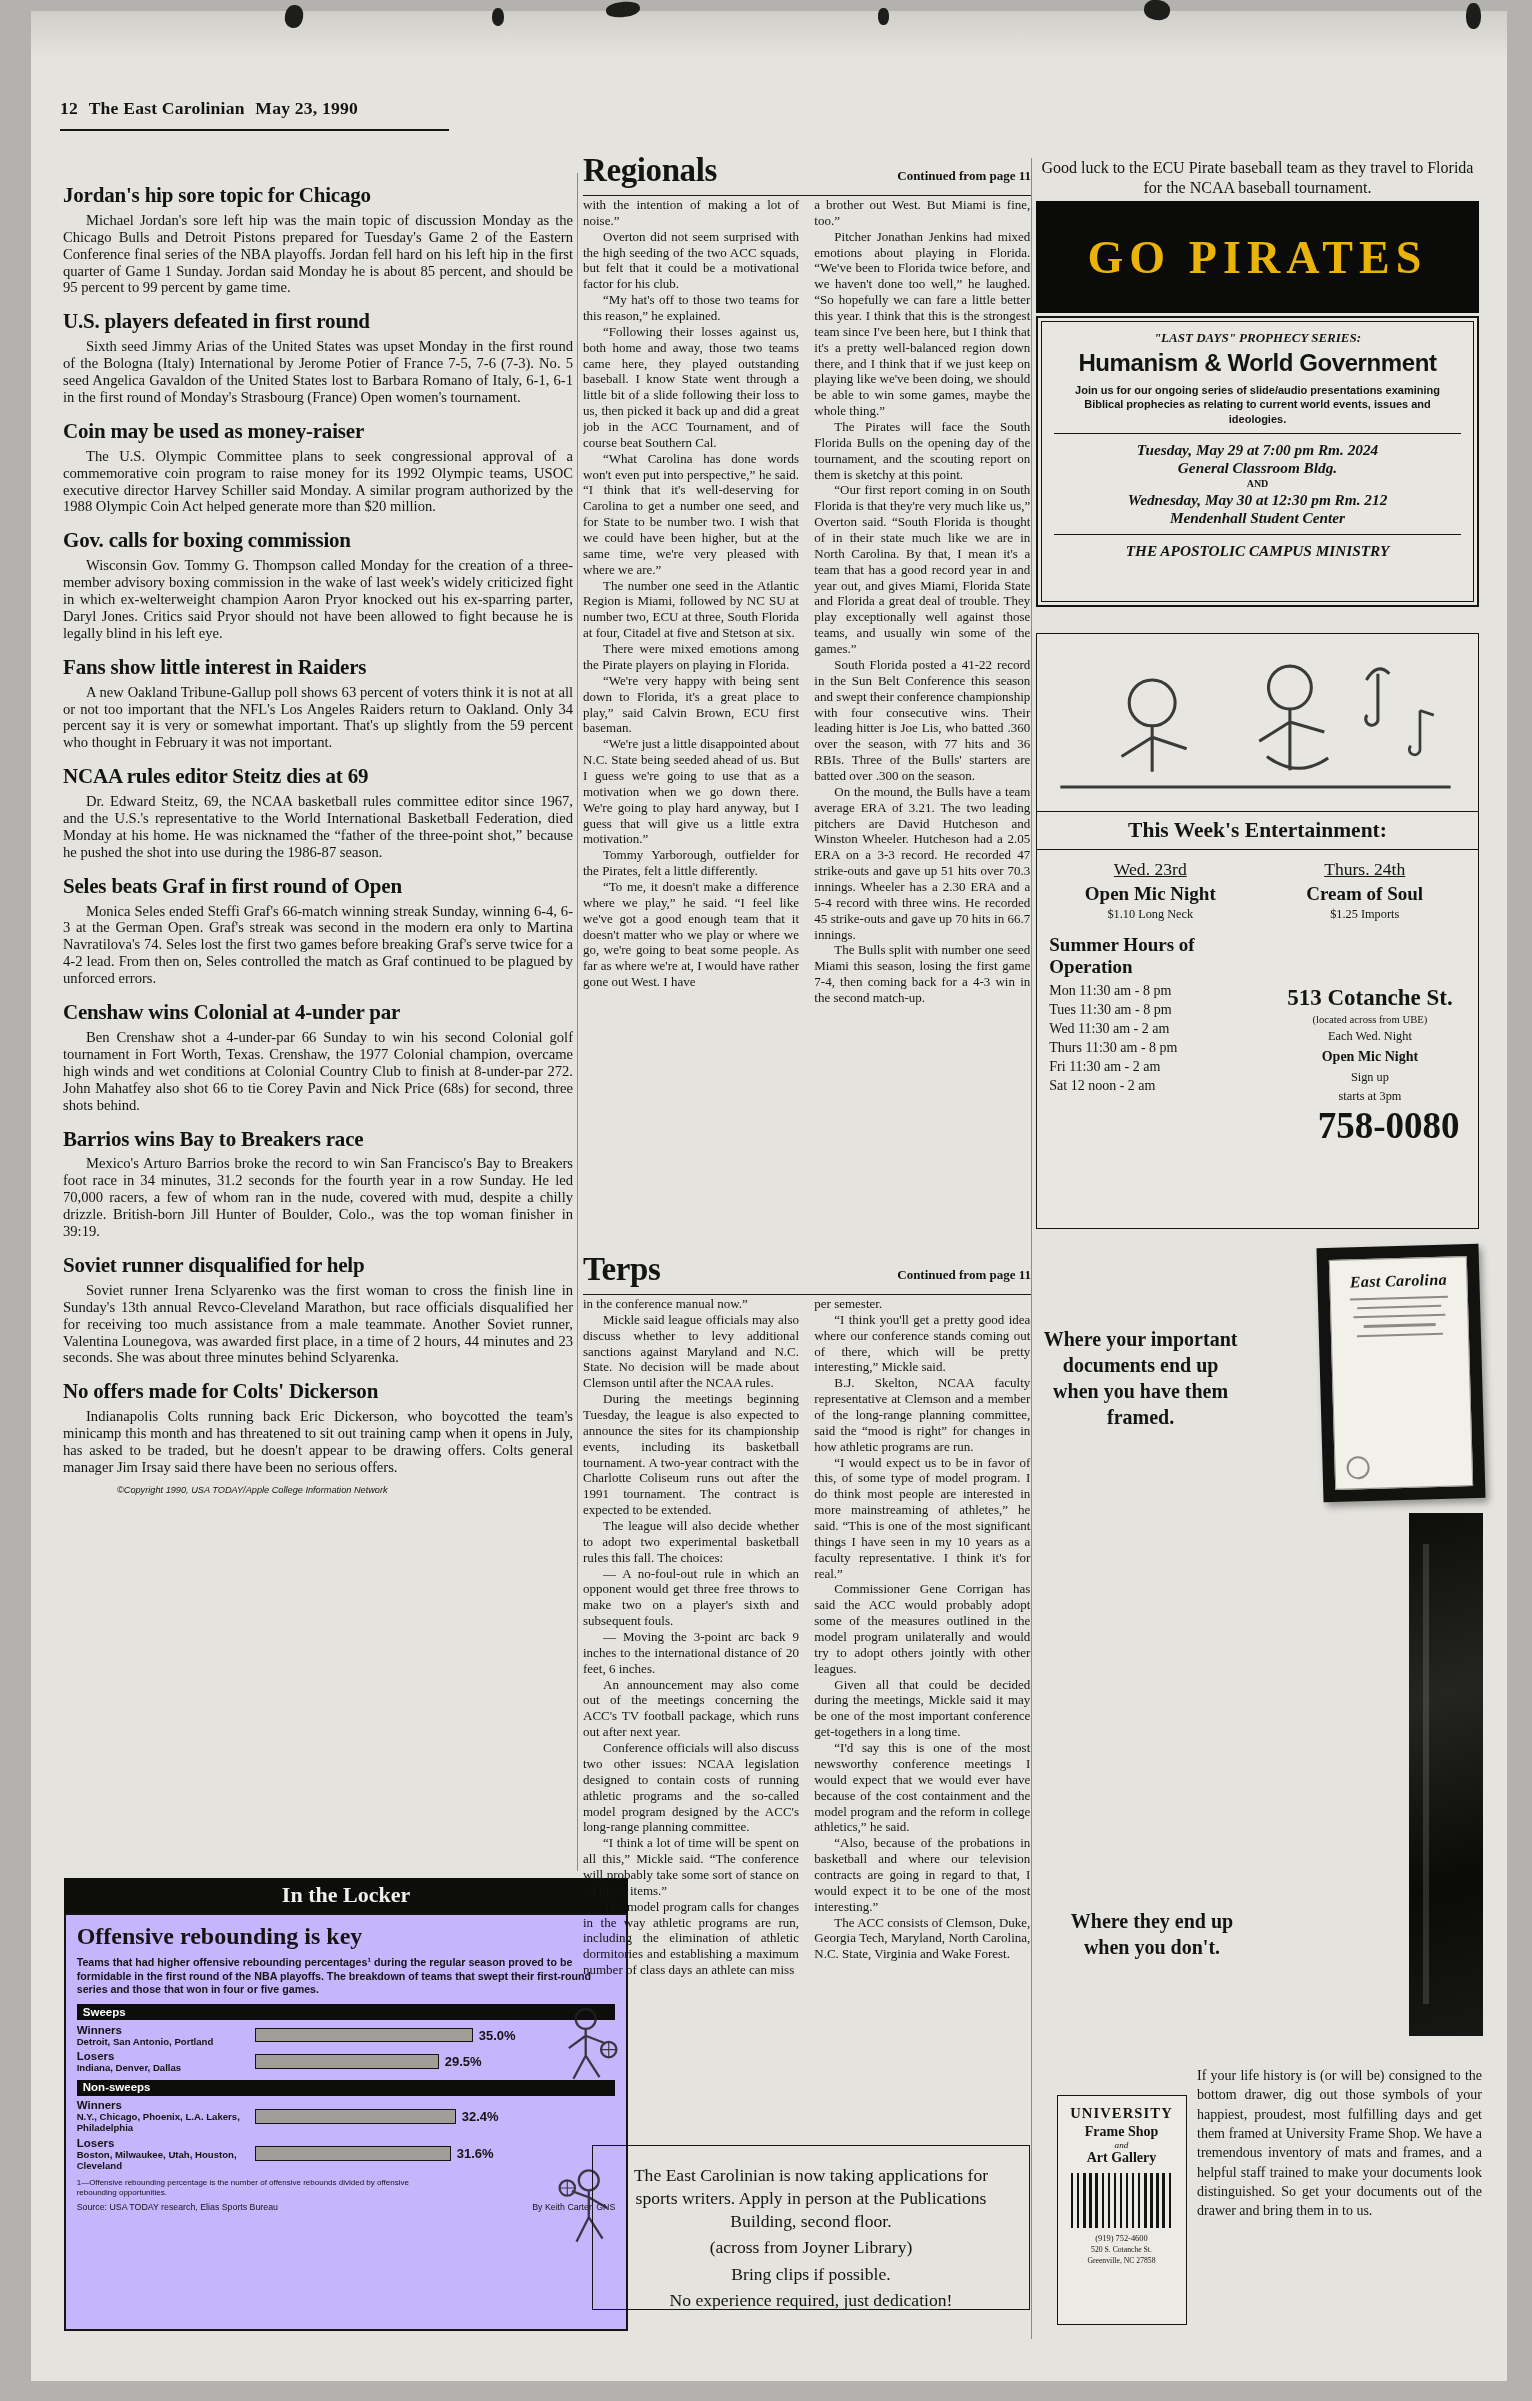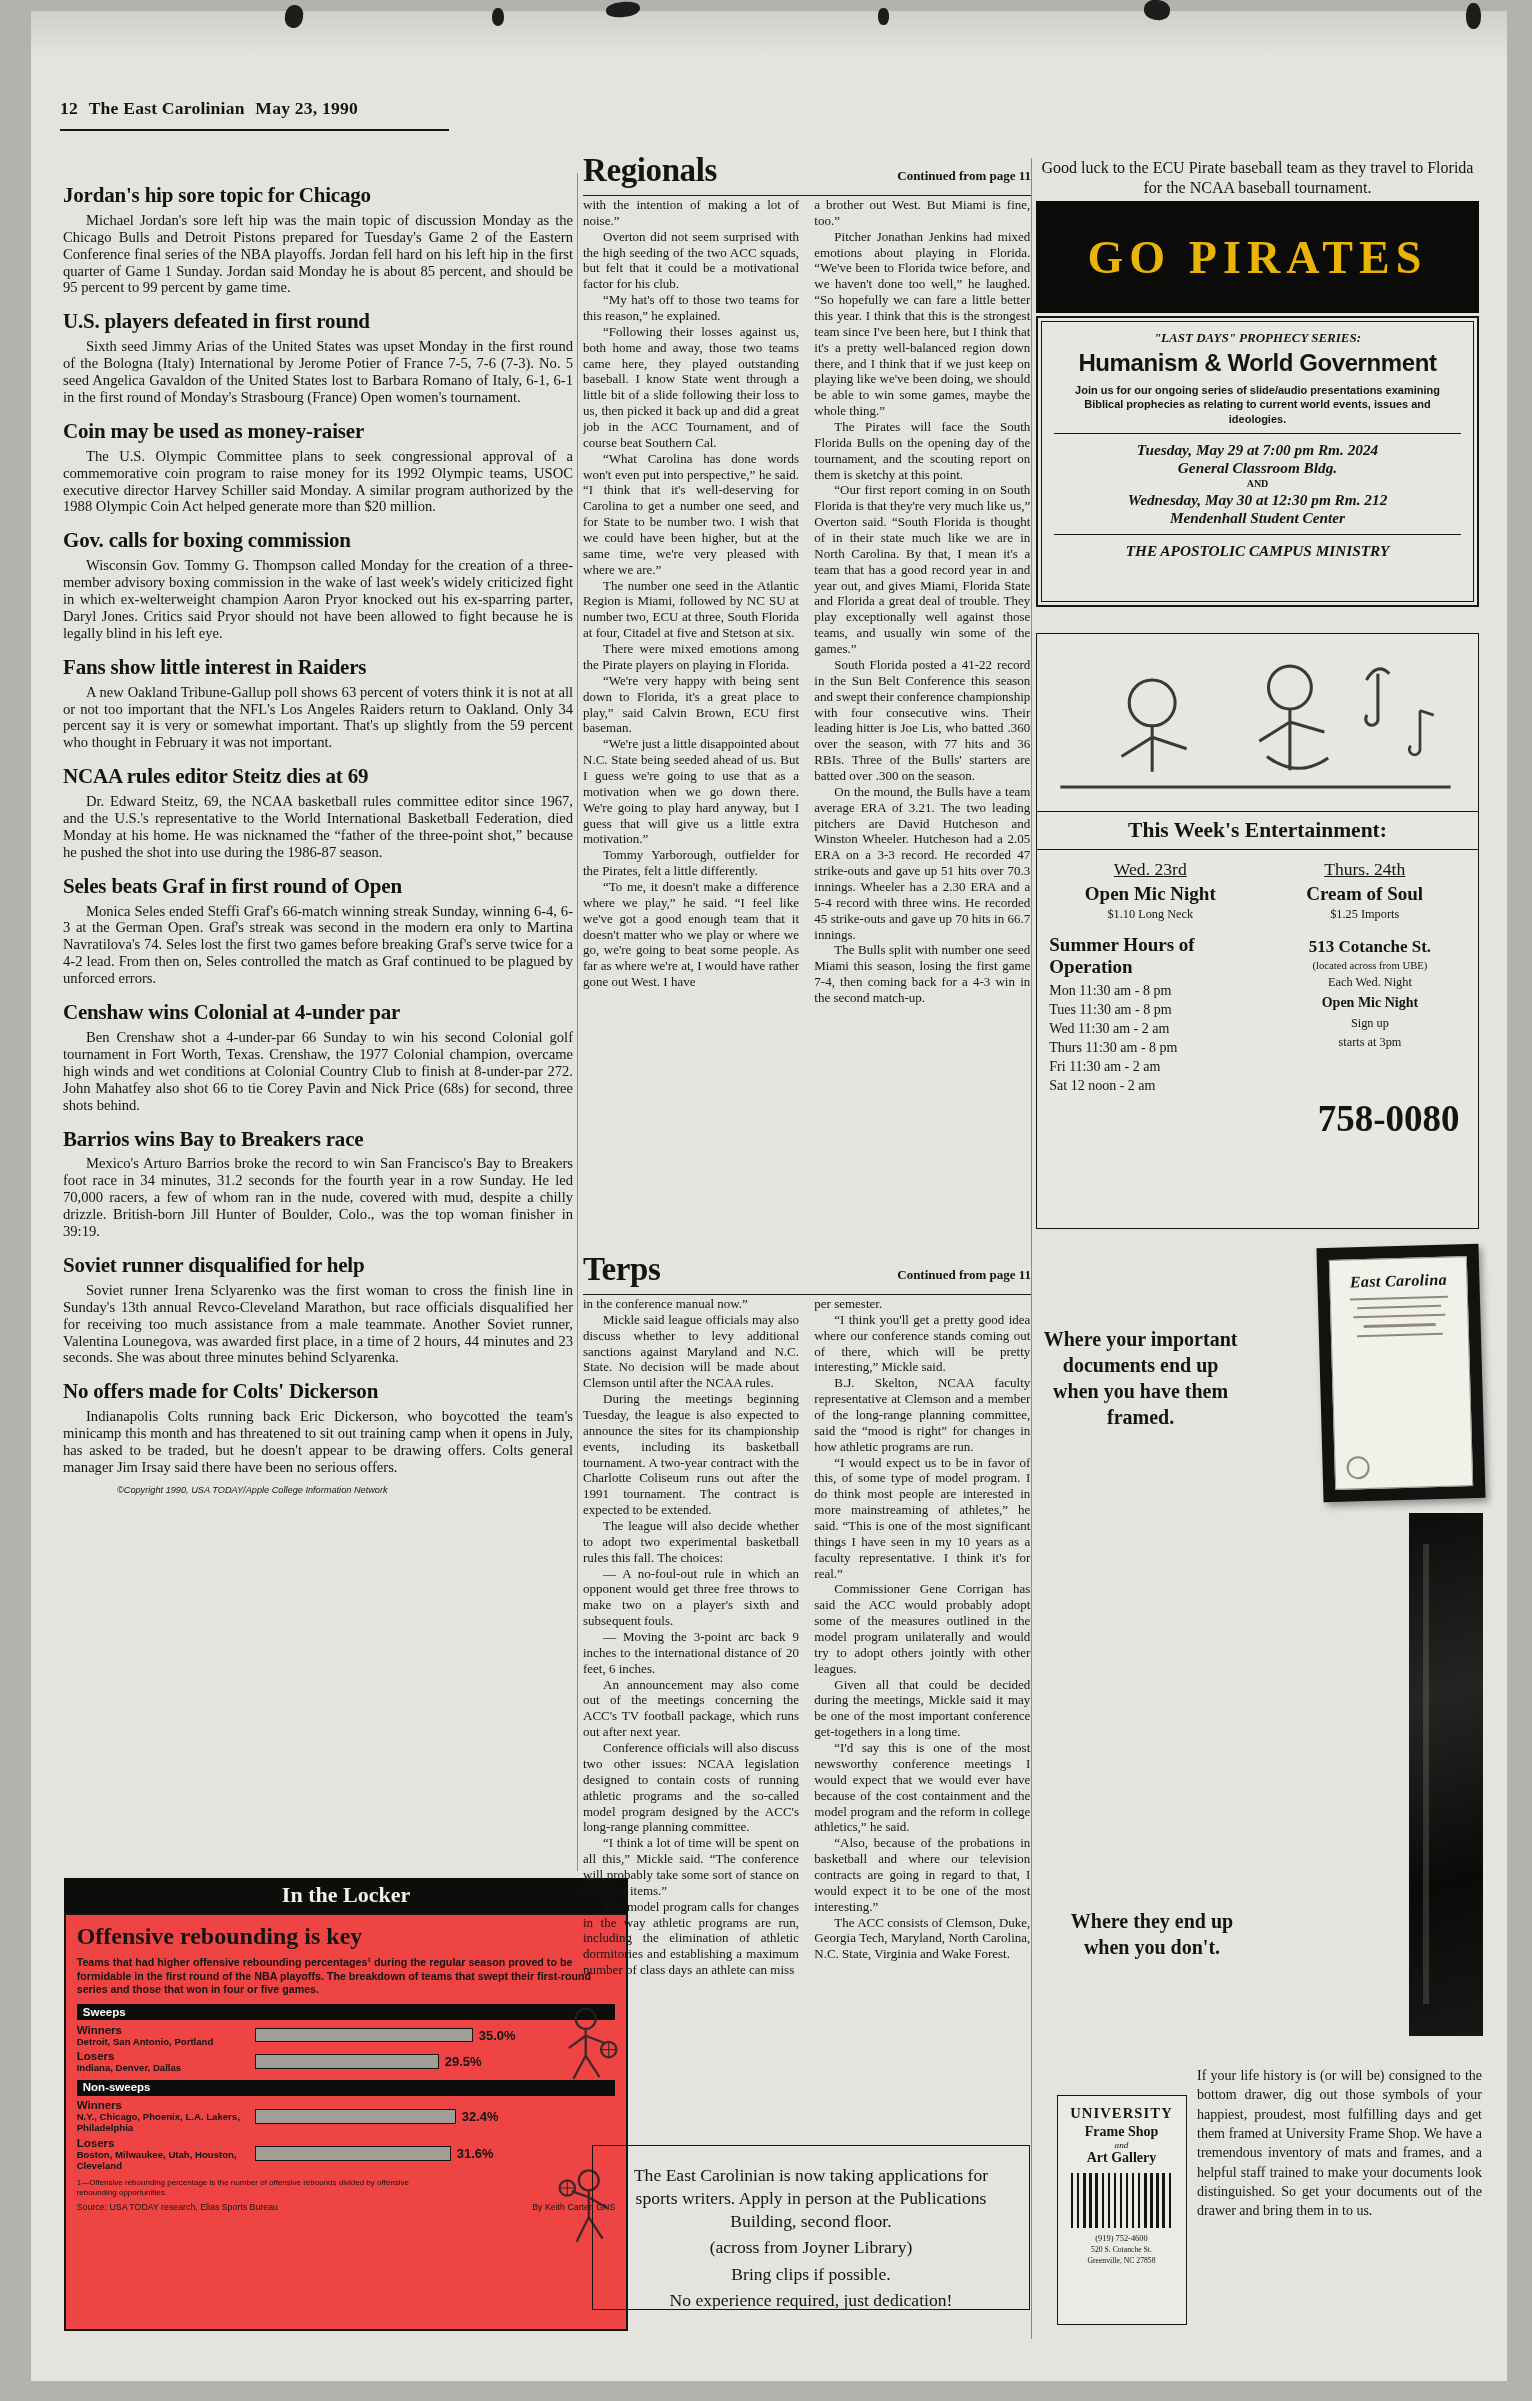--- a/index.html
+++ b/index.html
@@ -28,21 +28,21 @@
   .briefs-bar-row::before, .briefs-bar-row::after { content:""; flex:1; height:1.5px; background:#2a2a28; }
   .briefs-bar { width:305px; background:#0d0d0b; color:#f1f0ea; text-align:center;
     font-size:21.5px; font-weight:bold; padding:3.8px 0 5.4px; }
   .brief h2 { font-size:21px; margin:13px 0 3.8px; font-weight:bold; letter-spacing:-0.2px; }
   .brief p  { margin:0; font-size:14.6px; line-height:1.16; text-align:justify; text-indent:23px; }
   .copyright { font-size:9.2px; font-style:italic; font-family:"Liberation Sans", sans-serif; margin-top:9.2px; padding-left:54px; }
 
   
   .locker { position:absolute; left:64px; top:1878px; width:564px; }
   .locker-bar { background:#0d0d0b; color:#f1f0ea; text-align:center; font-size:22px; font-weight:bold; padding:3.8px 0 5.4px; }
-  .locker-box { border:2.3px solid #141412; background:#ef4444; height:418px; padding:7.7px 10.7px 6.1px; position:relative; overflow:hidden; }
+  .locker-box { border:2.3px solid #141412; background:#c4b5fd; height:418px; padding:7.7px 10.7px 6.1px; position:relative; overflow:hidden; }
   .locker-title { font-size:24px; font-weight:bold; margin:0 0 6.1px; }
   .locker-intro { font-size:10.7px; font-weight:bold; line-height:1.28; font-family:"Liberation Sans", sans-serif; }
   .strip { background:#0d0d0b; color:#fff; font-family:"Liberation Sans", sans-serif;
     font-size:11.5px; font-weight:bold; padding:1.5px 6.1px 2.3px; margin:7px 0 3.8px; }
   .locker-row { display:flex; align-items:center; margin:3.1px 0; font-family:"Liberation Sans", sans-serif; }
   .team-block { width:178px; }
   .team-label { font-size:11.5px; font-weight:bold; }
   .team-names { font-size:9.6px; font-weight:bold; line-height:1.15; }
   .bar { height:14.6px; background:#a09e97; border:1.5px solid #141412; margin-right:6.1px; }
   .bar.w1{width:218px}.bar.w2{width:184px}.bar.w3{width:201px}.bar.w4{width:196px}
@@ -93,21 +93,21 @@
   .ent-events { display:flex; text-align:center; padding:9.2px 6.1px 3.1px; }
   .ent-event { flex:1; }
   .ent-day { font-size:17.6px; text-decoration:underline; }
   .ent-name { font-size:19px; font-weight:bold; margin:3.1px 0 1.5px; }
   .ent-deal { font-size:12.3px; }
   .ent-lower { display:flex; padding:9.2px 12.3px 0; }
   .hours { width:54%; }
   .hours-title { font-size:19px; font-weight:bold; margin-bottom:4.6px; }
   .hours-list p { font-size:14px; margin:3.1px 0; }
   .loc { width:46%; text-align:center; padding-top:3.1px; }
-  .loc-address { font-size:17px; font-weight:bold; }
+  .loc-address { font-size:23px; font-weight:bold;margin-top:48px; }
   .loc-note { font-size:10.7px; margin-top:1.5px; }
   .loc-line { font-size:12.3px; margin-top:4.6px; }
   .loc-line.b { font-weight:bold; font-size:14px; }
   .ent-phone { text-align:right; font-size:37px; font-weight:bold; padding-right:18.4px; margin-top:0; }
 
   
   .framing { position:absolute; left:1035px; top:1240px; width:448px; height:1110px; }
   .framed-doc { position:absolute; right:1.5px; top:6.1px; width:162px; height:254px;
     background:#121210; padding:12.3px; transform:rotate(-1.6deg); box-shadow:3.1px 4.6px 7.7px rgba(0,0,0,.35); }
   .doc-inner { background:#f1f0e9; border:0.8px solid #9a9890; height:100%; padding:12.3px 7.7px 6.1px; text-align:center; position:relative; }

